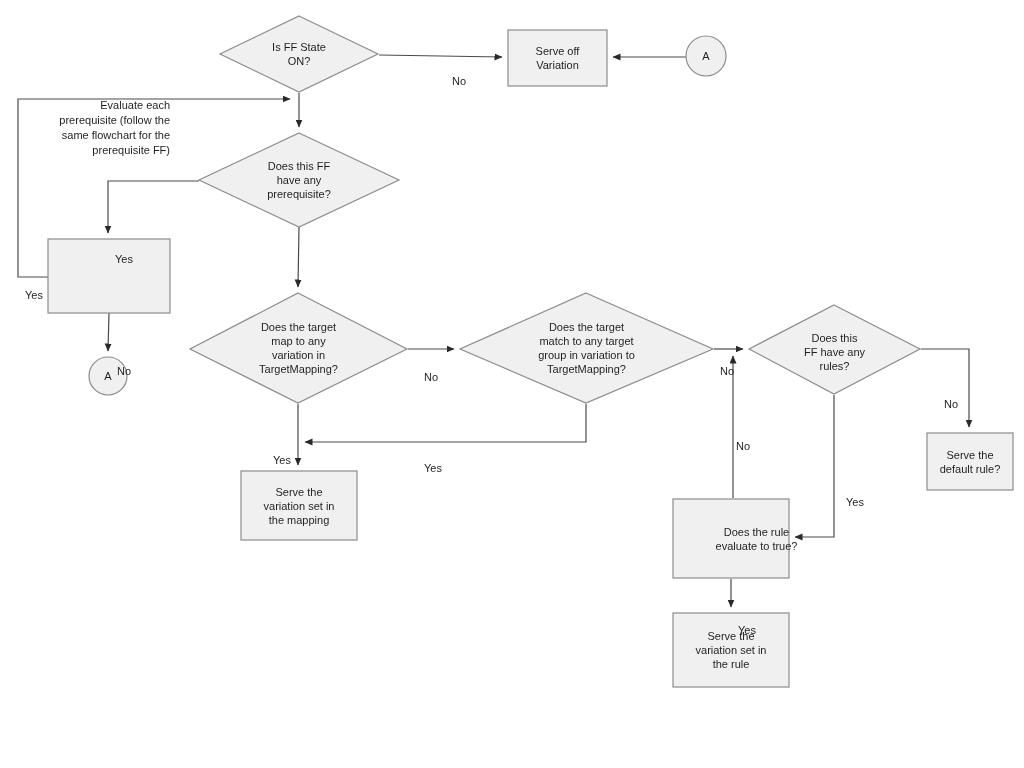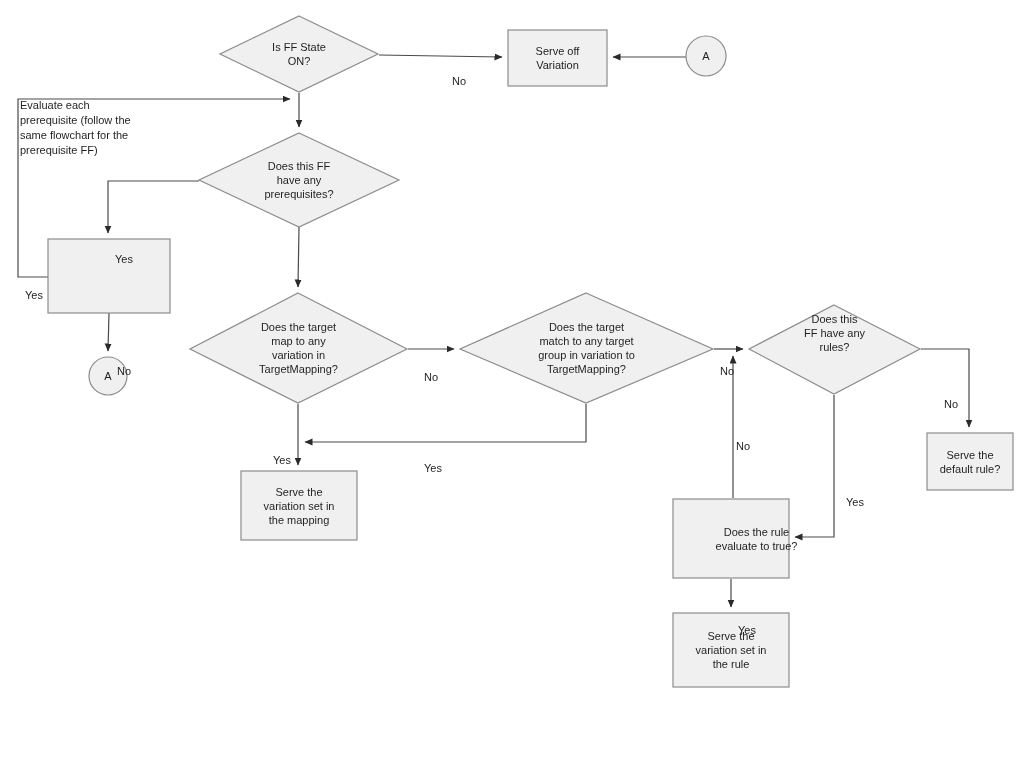--- a/index.html
+++ b/index.html
@@ -22,21 +22,21 @@
     font-size: 11px;
     line-height: 14px;
     white-space: pre-line;
     color: #1f1f1f;
   }
   .note-text {
     position: absolute;
     font-size: 11px;
     line-height: 15px;
     white-space: pre-line;
-    text-align: left;
+    text-align: right;
     color: #1f1f1f;
   }
   .edge-label {
     position: absolute;
     font-size: 11px;
     line-height: 12px;
     color: #1f1f1f;
     background: transparent;
     margin-top: 36px;
   }
@@ -91,41 +91,41 @@
   <div class="node-text" style="left:508px;top:30px;width:99px;height:56px;">Serve off
 Variation</div>
 
   <div class="node-text" style="left:220px;top:16px;width:158px;height:76px;">Is FF State
 ON?</div>
 
   <div class="node-text" style="left:686px;top:36px;width:40px;height:40px;">A</div>
 
   <div class="node-text" style="left:199px;top:133px;width:200px;height:94px;">Does this FF
 have any
-prerequisites?</div>
+prerequisite?</div>
 
   <div class="note-text" style="left:20px;top:98px;width:150px;">Evaluate each
 prerequisite (follow the
 same flowchart for the
 prerequisite FF)</div>
 
 
   <div class="node-text" style="left:89px;top:357px;width:38px;height:38px;">A</div>
 
   <div class="node-text" style="left:190px;top:293px;width:217px;height:110px;">Does the target
 map to any
 variation in
 TargetMapping?</div>
 
   <div class="node-text" style="left:460px;top:293px;width:253px;height:110px;">Does the target
 match to any target
 group in variation to
 TargetMapping?</div>
 
-  <div class="node-text" style="left:749px;top:288px;width:171px;height:89px;">Does this
+  <div class="node-text" style="left:749px;top:307px;width:171px;height:89px;">Does this
 FF have any
 rules?</div>
 
   <div class="node-text" style="left:241px;top:471px;width:116px;height:69px;">Serve the
 variation set in
 the mapping</div>
 
   <div class="node-text" style="left:927px;top:433px;width:86px;height:57px;">Serve the
 default rule?</div>
 

